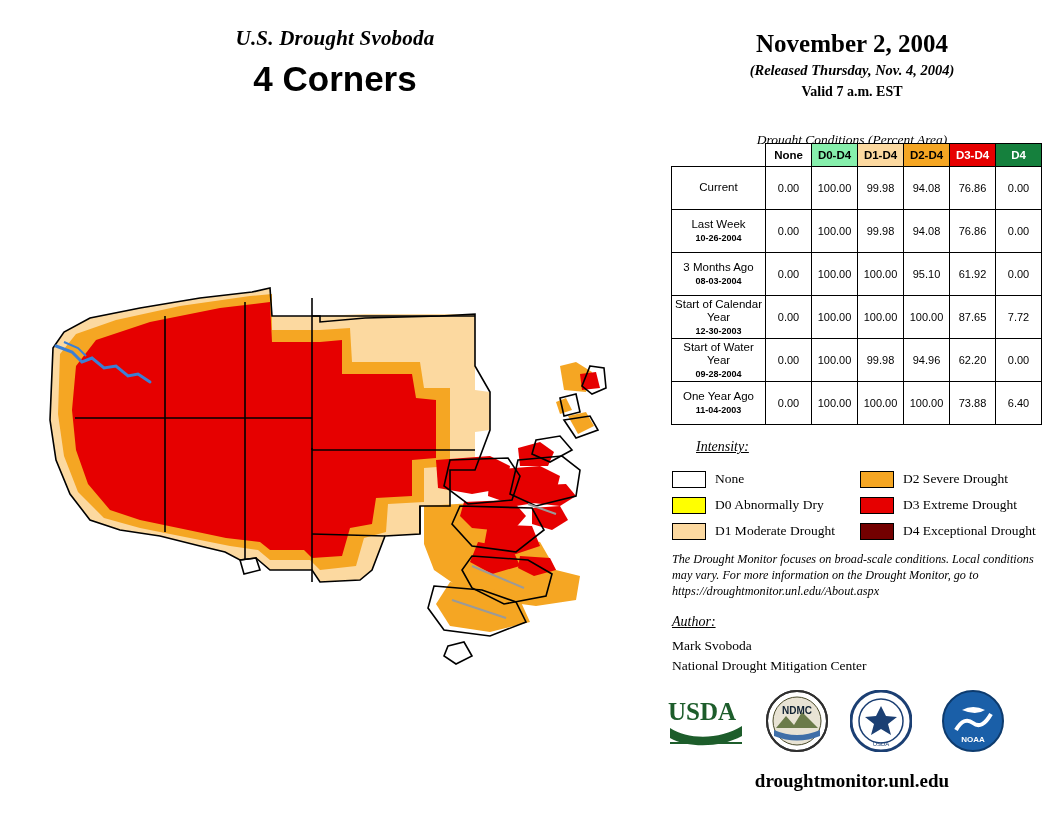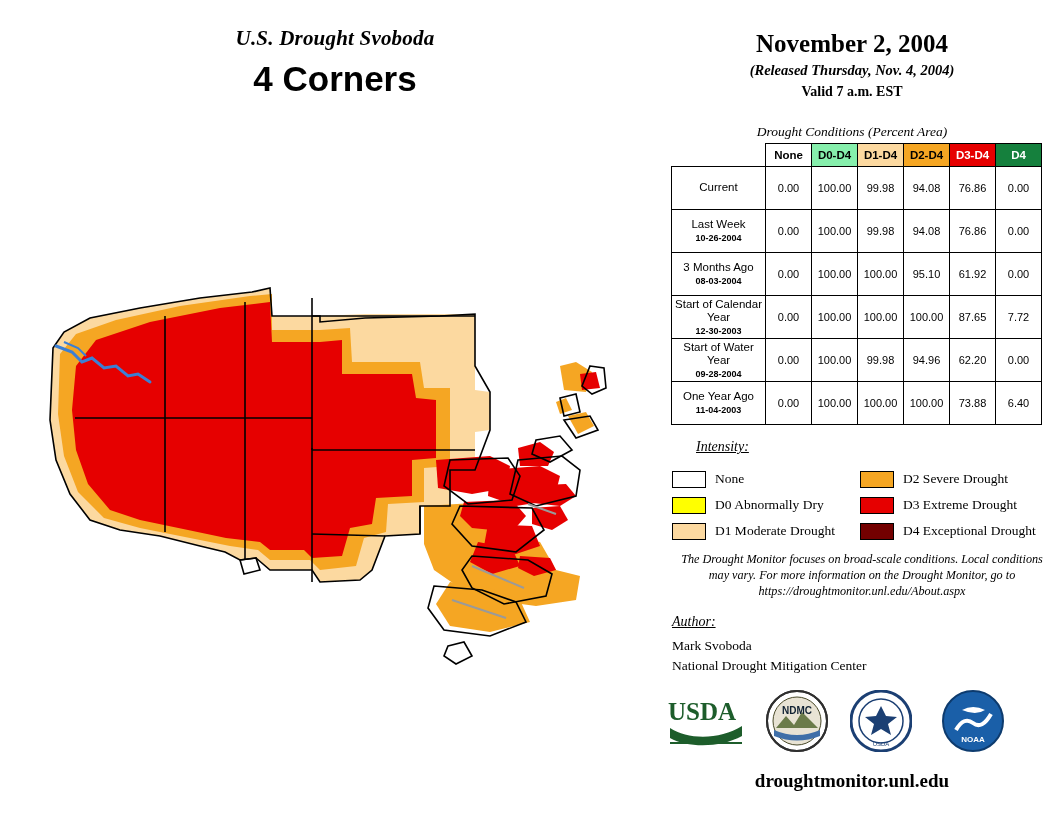--- a/index.html
+++ b/index.html
@@ -61,21 +61,21 @@
     font-family: "Liberation Serif", serif;
     font-weight: bold;
     font-size: 14px;
     margin-top: 5px;
   }
 
   
   #table-caption {
     position: absolute;
     left: 672px;
-    top: 124px;
+    top: 132px;
     width: 360px;
     text-align: center;
     font-family: "Liberation Serif", serif;
     font-style: italic;
     font-size: 13.5px;
   }
   #cond-table {
     position: absolute;
     left: 671px;
     top: 143px;
@@ -150,21 +150,20 @@
   
   #disclaimer {
     position: absolute;
     left: 672px;
     top: 551px;
     width: 380px;
     font-family: "Liberation Serif", serif;
     font-style: italic;
     font-size: 12.2px;
     line-height: 1.32;
-    text-align: center;
   }
   #author-heading {
     position: absolute;
     left: 672px;
     top: 614px;
     font-family: "Liberation Serif", serif;
     font-style: italic;
     font-size: 14px;
     text-decoration: underline;
   }

